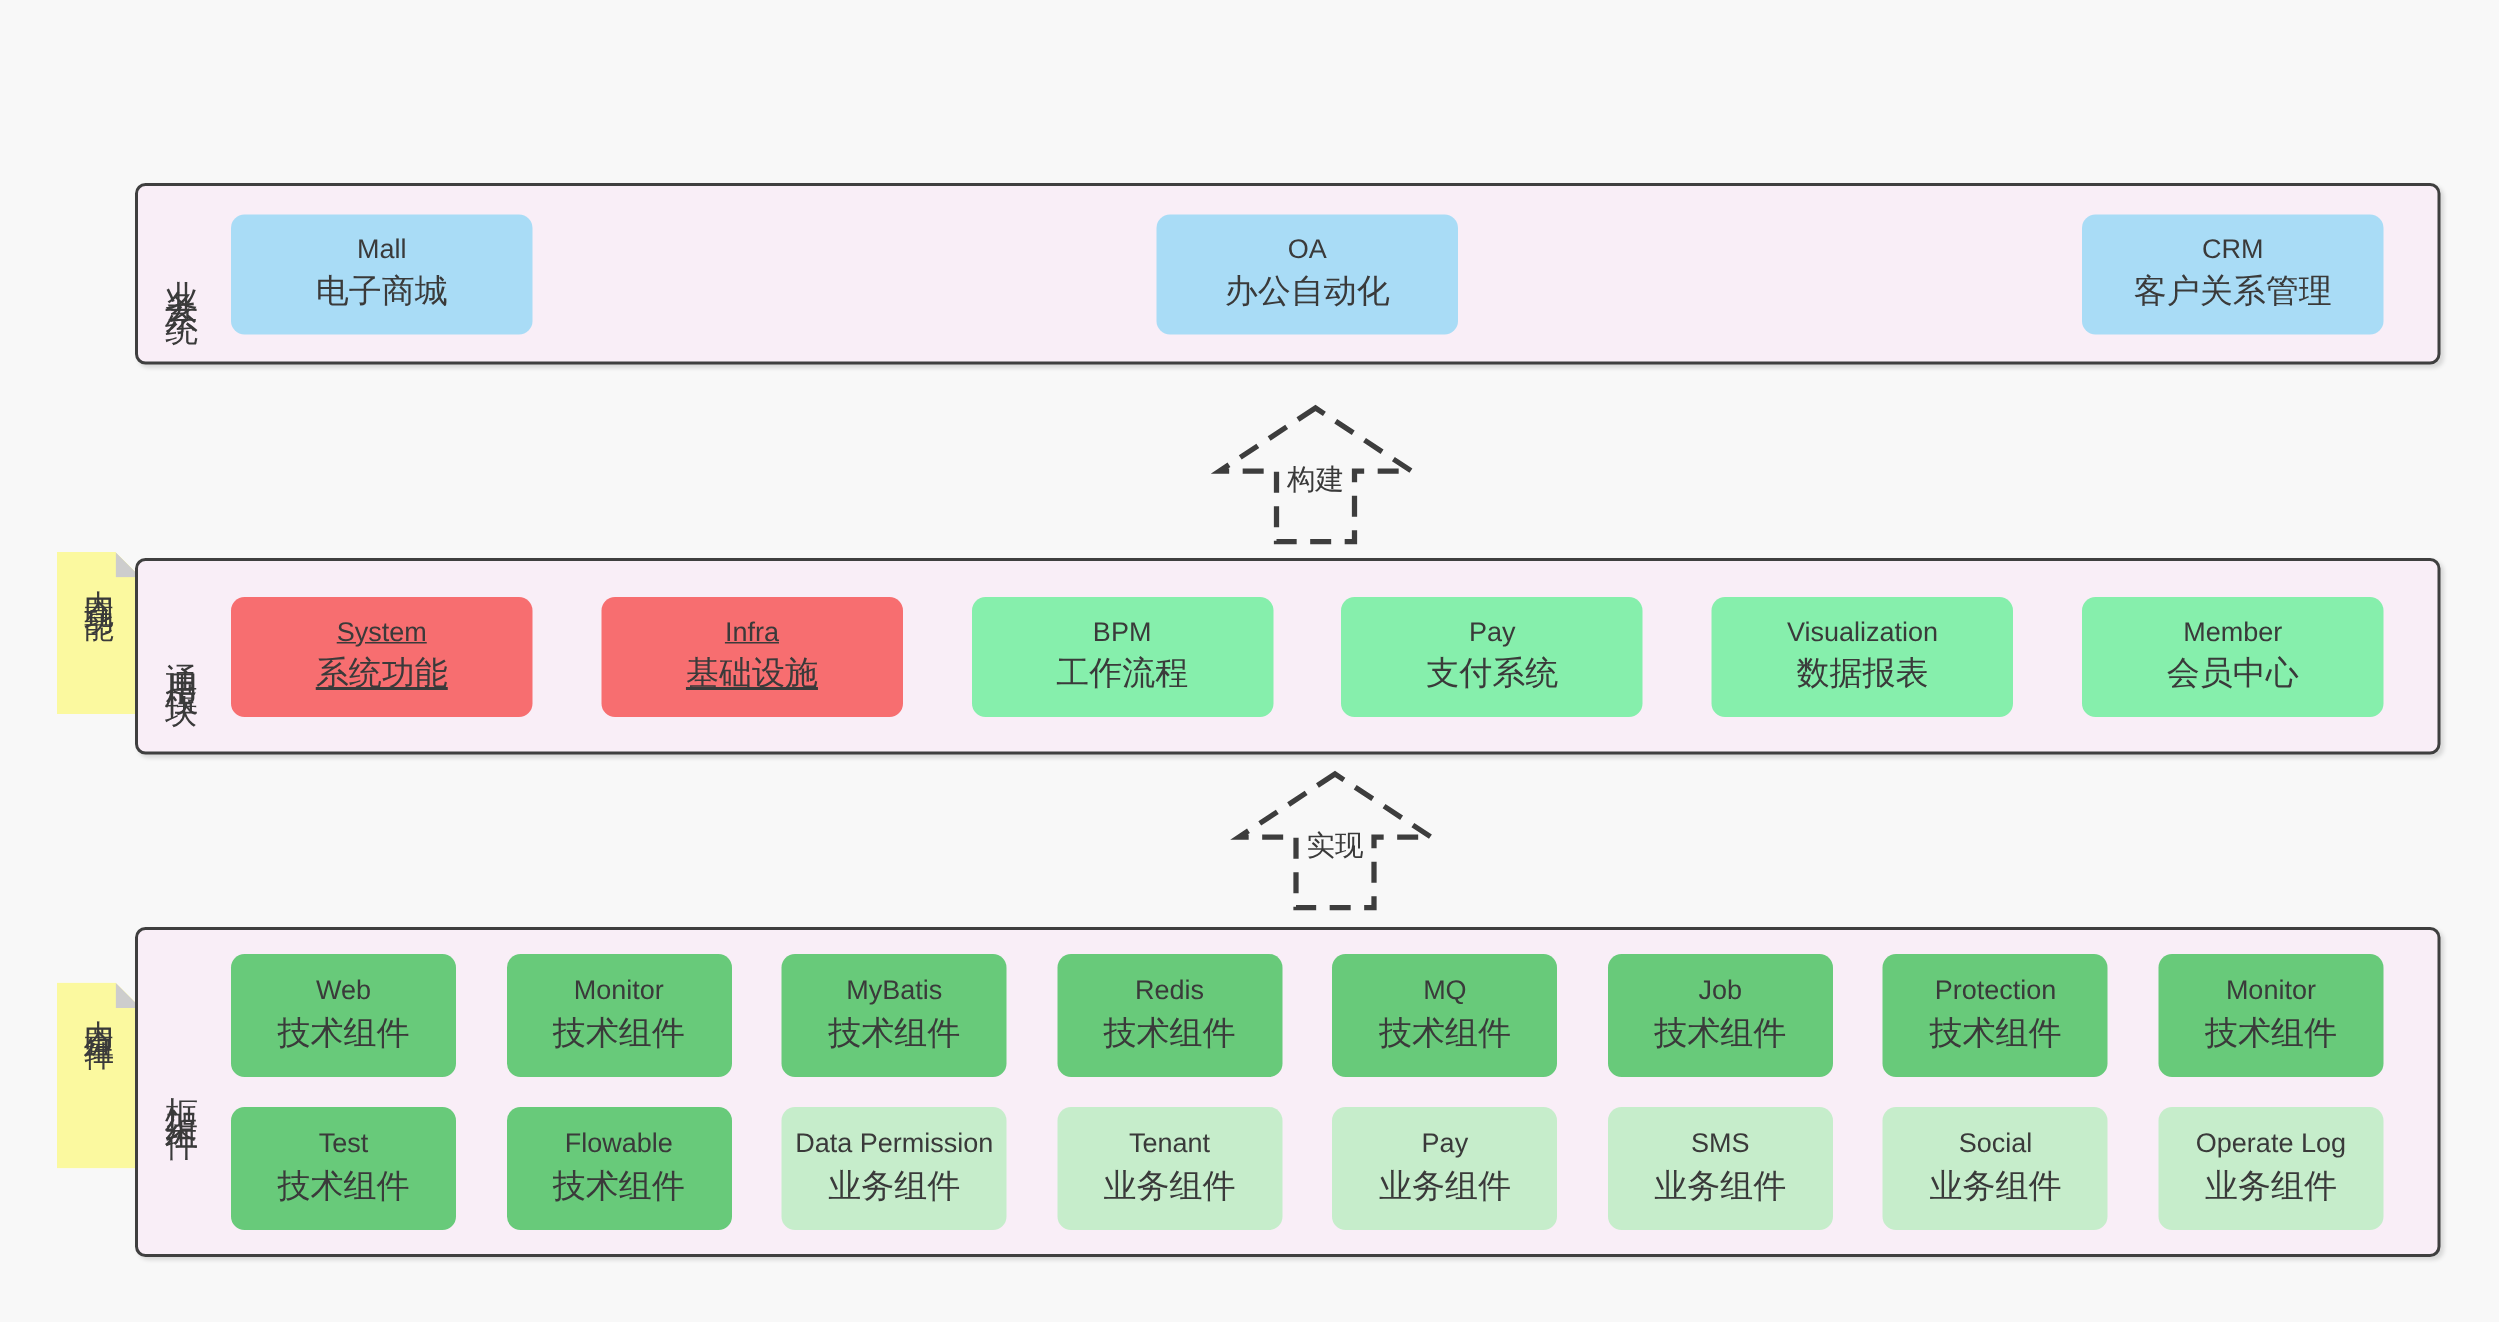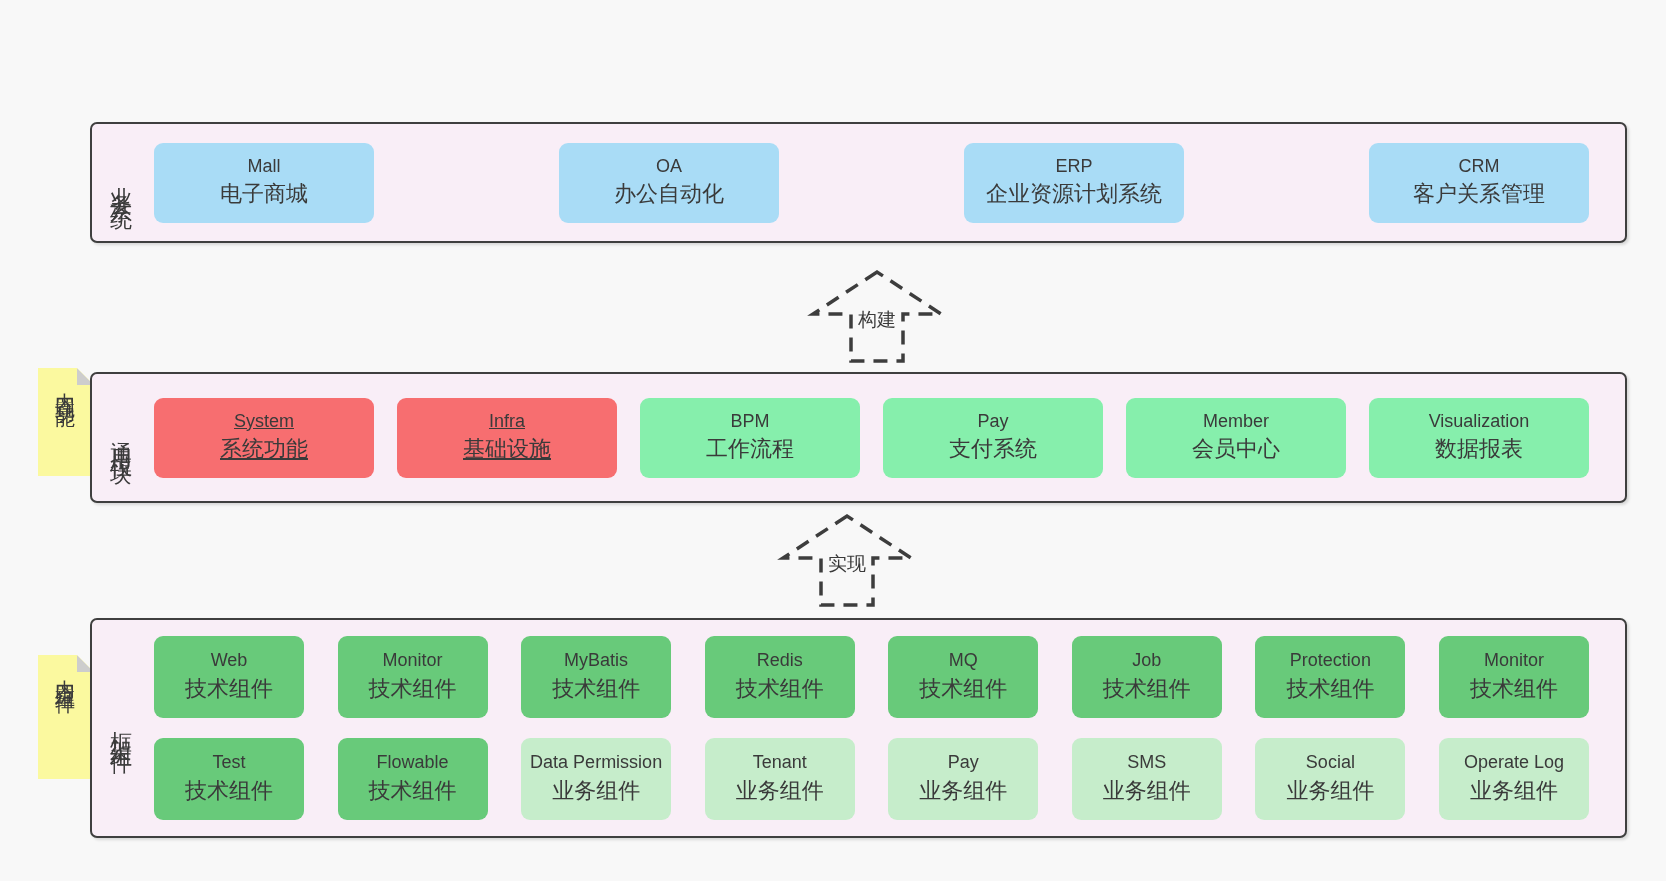--- a/index.html
+++ b/index.html
@@ -62,21 +62,21 @@
     border-radius: 9px;
     display: flex;
     flex-direction: column;
     align-items: center;
     justify-content: center;
     text-align: center;
     flex: none;
   }
   .box .t { font-size: 18px; line-height: 1.3; }
   .box .s { font-size: 22px; line-height: 1.45; }
-  .w200 { width: 220px; height: 80px; }
+  .w200 { width: 201px; height: 80px; }
   .w150 { width: 150px; height: 82px; }
   .blue  { background: #a9dcf6; }
   .red   { background: #f76e70; text-decoration: underline; }
   .pink  { background: #86efac; }
   .green { background: #68ca7a; }
   .lgreen{ background: #c6edcb; }
   .sticky {
     position: absolute;
     left: 38px;
     width: 56px;
@@ -127,24 +127,20 @@
     <div class="boxes">
       <div class="box blue w200">
         <div class="t">Mall</div>
         <div class="s">电子商城</div>
       </div>
       <div class="box blue w200">
         <div class="t">OA</div>
         <div class="s">办公自动化</div>
       </div>
       <div class="box blue w200">
-        <div class="t">ERP</div>
-        <div class="s">企业资源计划系统</div>
-      </div>
-      <div class="box blue w200">
         <div class="t">CRM</div>
         <div class="s">客户关系管理</div>
       </div>
     </div>
   </div>
 
   <div class="arrow" style="left:807px; top:268px;">
     <svg viewBox="0 0 140 97">
       <polygon points="70,4 6,46 44,46 44,93 96,93 96,46 134,46" fill="none" stroke="#3d3d3d" stroke-width="3.5" stroke-dasharray="14 9"></polygon>
     </svg>
@@ -170,31 +166,31 @@
       </div>
       <div class="box pink w200">
         <div class="t">BPM</div>
         <div class="s">工作流程</div>
       </div>
       <div class="box pink w200">
         <div class="t">Pay</div>
         <div class="s">支付系统</div>
       </div>
       <div class="box pink w200">
+        <div class="t">Visualization</div>
+        <div class="s">数据报表</div>
+      </div>
+      <div class="box pink w200">
         <div class="t">Member</div>
         <div class="s">会员中心</div>
       </div>
-      <div class="box pink w200">
-        <div class="t">Visualization</div>
-        <div class="s">数据报表</div>
-      </div>
-    </div>
-  </div>
-
-  <div class="arrow" style="left:777px; top:512px;">
+    </div>
+  </div>
+
+  <div class="arrow" style="left:820px; top:512px;">
     <svg viewBox="0 0 140 97">
       <polygon points="70,4 6,46 44,46 44,93 96,93 96,46 134,46" fill="none" stroke="#3d3d3d" stroke-width="3.5" stroke-dasharray="14 9"></polygon>
     </svg>
     <span class="arrow-label">实现</span>
   </div>
 
   <div class="sticky" style="top:655px; height:124px;">
     <span class="vlabel">内置组件</span>
   </div>
 

